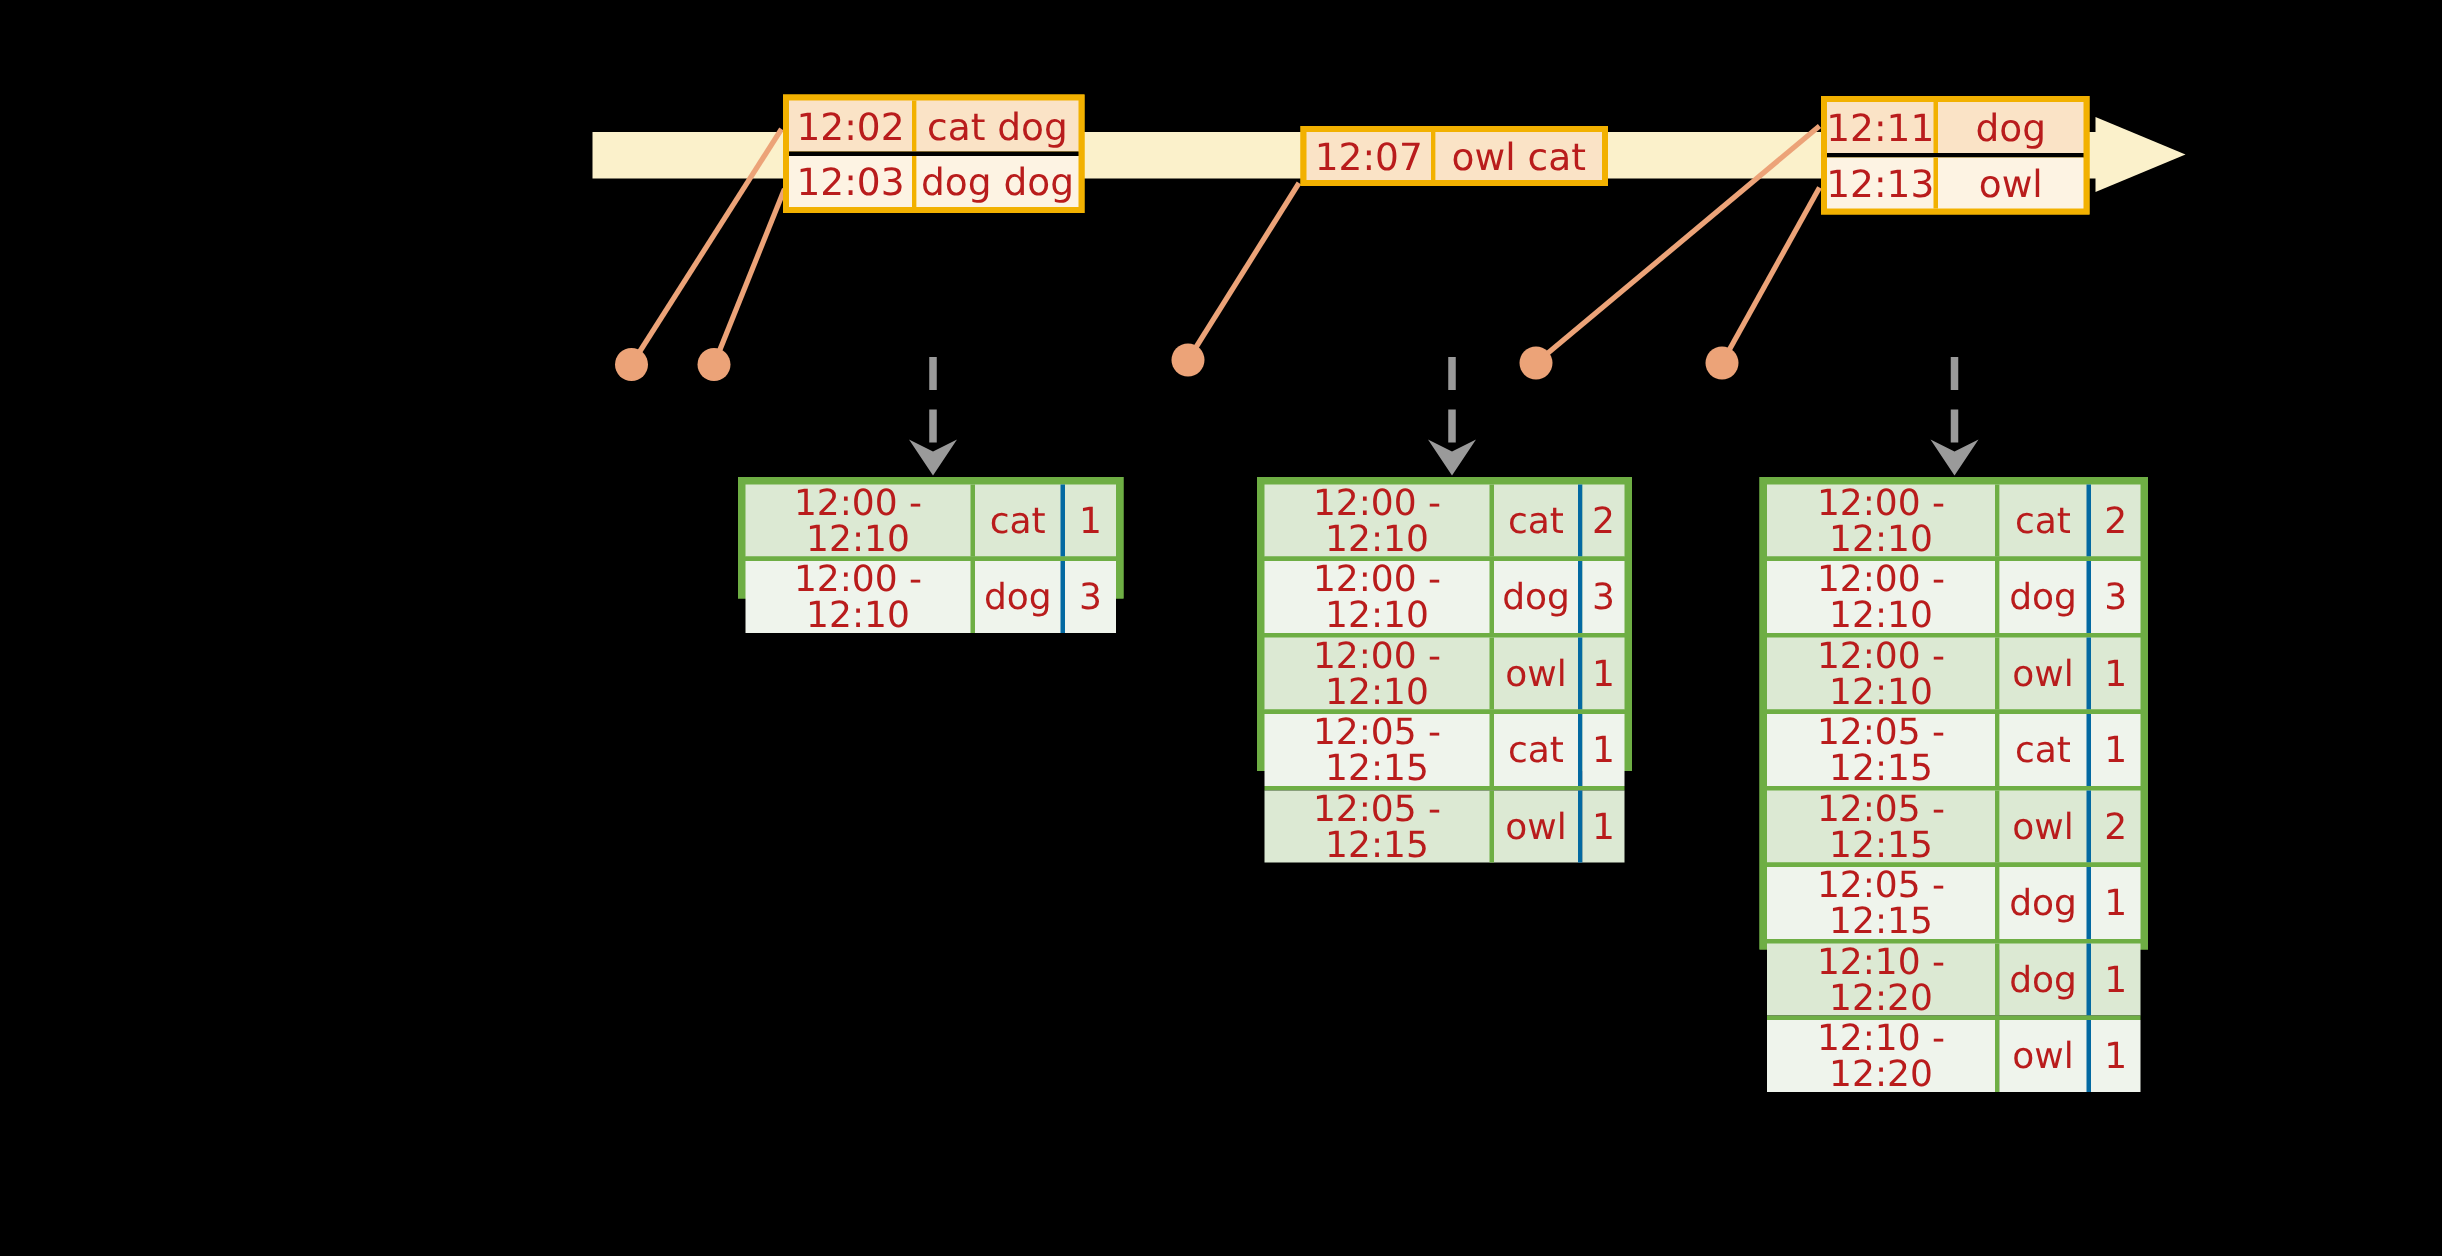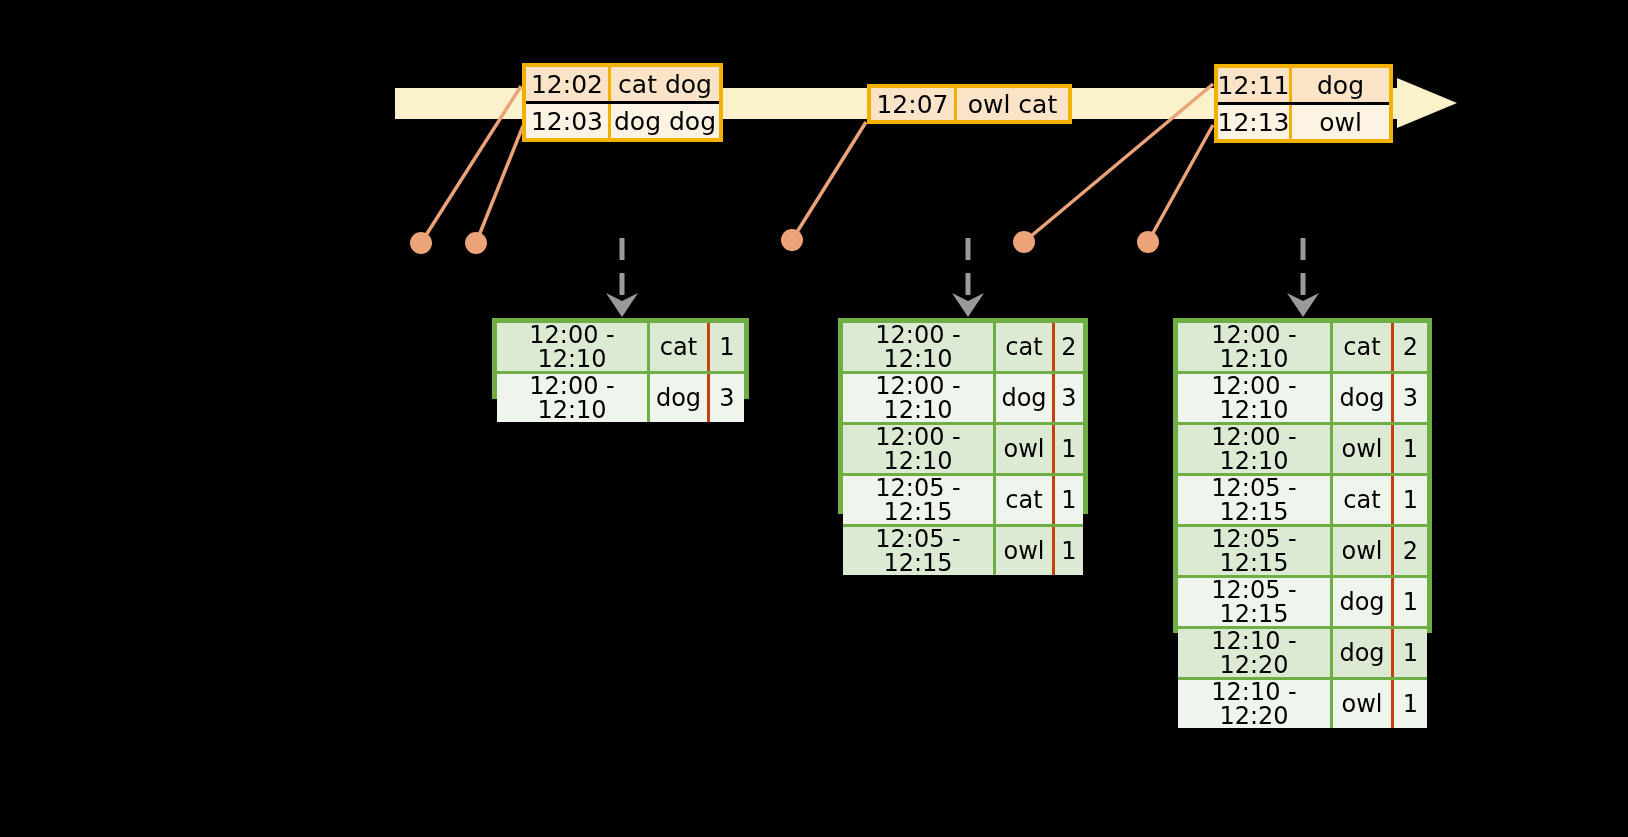--- a/index.html
+++ b/index.html
@@ -7,21 +7,21 @@
     padding: 0;
     background: #000000;
   }
   .canvas {
     position: relative;
     width: 1628px;
     height: 837px;
     background: #000000;
     overflow: hidden;
     font-family: "DejaVu Sans", "Liberation Sans", sans-serif;
-    color: #000000;
+    color: #b91c1c;
   }
   .layer {
     position: absolute;
     left: 0;
     top: 0;
   }
   
   .etable {
     position: absolute;
     box-sizing: border-box;
@@ -68,21 +68,21 @@
   .rcell {
     display: flex;
     align-items: center;
     justify-content: center;
     font-size: 24px;
     line-height: 1;
   }
   .rrow:nth-child(odd) .rcell { background: #DCE9D3; }
   .rrow:nth-child(even) .rcell { background: #EFF4EC; }
   .rcell.window { border-right: 3px solid #6EAE44; }
-  .rcell.word  { border-right: 3px solid #c2410c; }
+  .rcell.word  { border-right: 3px solid #0369a1; }
   .rcell.count { flex: 1; }
 </style>
 </head>
 <body>
 
 <div class="canvas">
 
   <svg class="layer" width="1628" height="837" viewBox="0 0 1628 837">
 
     <rect x="395" y="88" width="1005" height="31" fill="#FBF1CB"></rect>

